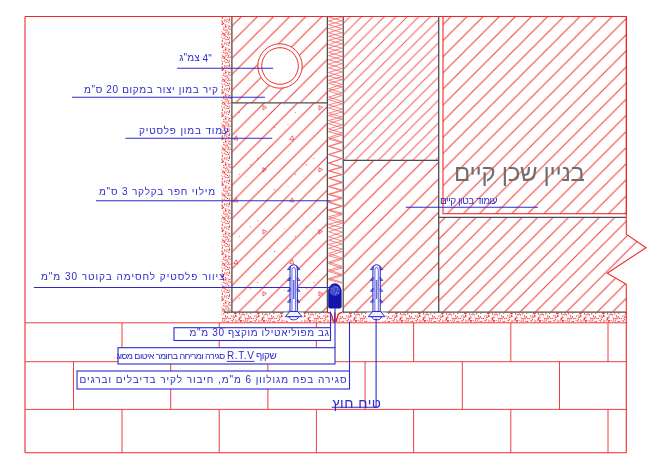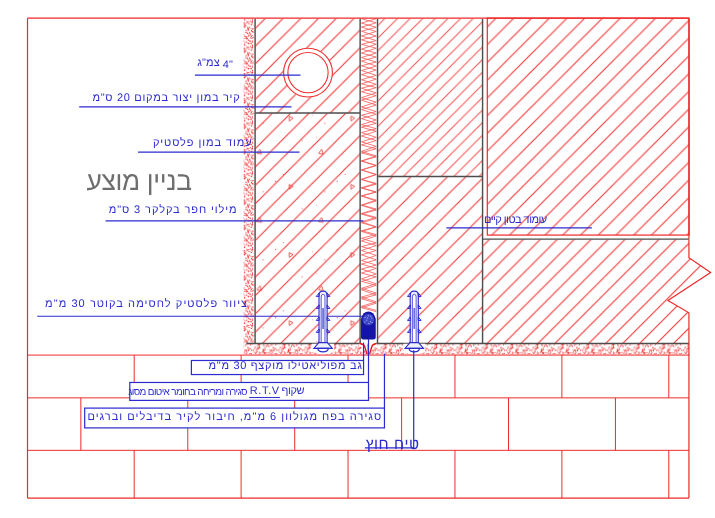--- a/index.html
+++ b/index.html
@@ -585,20 +585,20 @@
         <line x1="25" y1="452.8" x2="626.3" y2="452.8"></line>
         <line x1="626.3" y1="16.5" x2="626.3" y2="217.4"></line>
         <line x1="626.3" y1="311.8" x2="626.3" y2="452.8"></line>
       </g>
     </svg>
     <div id="tx0" class="t" style="left:179.3px;top:53.14px;font-size:10px;color:#2b2bcf;letter-spacing:0.098px">ג"מצ</div>
     <div id="tx1" class="t" style="left:84.0px;top:85.03px;font-size:10px;color:#2b2bcf;letter-spacing:0.639px">מ"ס 20 םוקמב רוצי ןומב ריק</div>
     <div id="tx2" class="t" style="left:139.0px;top:126.44px;font-size:10px;color:#2b2bcf;letter-spacing:0.835px">קיטסלפ ןומב דומע</div>
     <div id="tx3" class="t" style="left:98.9px;top:187.23px;font-size:10px;color:#2b2bcf;letter-spacing:0.821px">מ"ס 3 רקלקב רפח יולימ</div>
     <div id="tx4" class="t" style="left:41.0px;top:271.84px;font-size:10px;color:#2b2bcf;letter-spacing:0.967px">מ"מ 30 רטוקב המיסחל קיטסלפ רוויצ</div>
-    <div id="tx5" class="t" style="left:78.7px;top:154.48px;font-size:24px;color:#6e6e6e;letter-spacing:-0.325px">עצומ ןיינב</div>
+    <div id="tx6" class="t" style="left:454.1px;top:161.18px;font-size:24px;color:#6e6e6e;letter-spacing:-0.287px">םייק ןכש ןיינב</div>
     <div id="tx7" class="t" style="left:440px;top:195.73px;font-size:10px;color:#2b2bcf;letter-spacing:-0.492px">םייק ןוטב דומוע</div>
     <div id="tx8" class="t" style="left:189.6px;top:328.04px;font-size:10px;color:#2b2bcf;letter-spacing:0.632px">מ"מ 30 ףצקומ וליטאילופמ בג</div>
     <div id="tx9" class="t" style="left:116.5px;top:351.58px;font-size:9px;color:#2b2bcf;letter-spacing:-0.573px">גוסמ םוטיא רמוחב החירמו הריגס</div>
     <div id="tx10" class="t" style="left:227.0px;top:350.74px;font-size:10px;color:#2b2bcf;letter-spacing:0.589px">R.T.V</div>
     <div id="tx11" class="t" style="left:256.0px;top:350.74px;font-size:10px;color:#2b2bcf;letter-spacing:-0.409px">ףוקש</div>
     <div id="tx12" class="t" style="left:79.5px;top:374.54px;font-size:10px;color:#2b2bcf;letter-spacing:0.939px">םיגרבו םילבידב ריקל רוביח ,מ"מ 6 ןוולוגמ חפב הריגס</div>
     <div id="tx13" class="t" style="left:332.5px;top:395.54px;font-size:14px;color:#2b2bcf;letter-spacing:0.498px">ץוח חיט</div>
   </div>
 </body></html>

